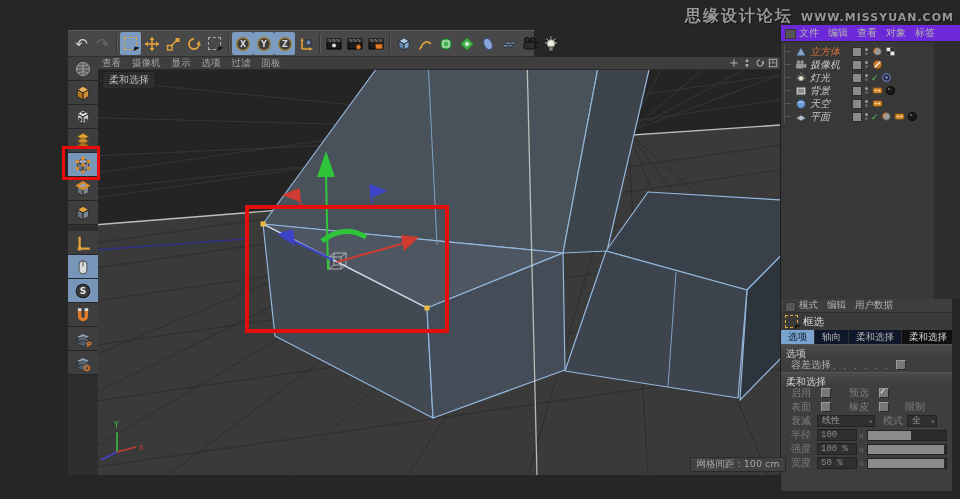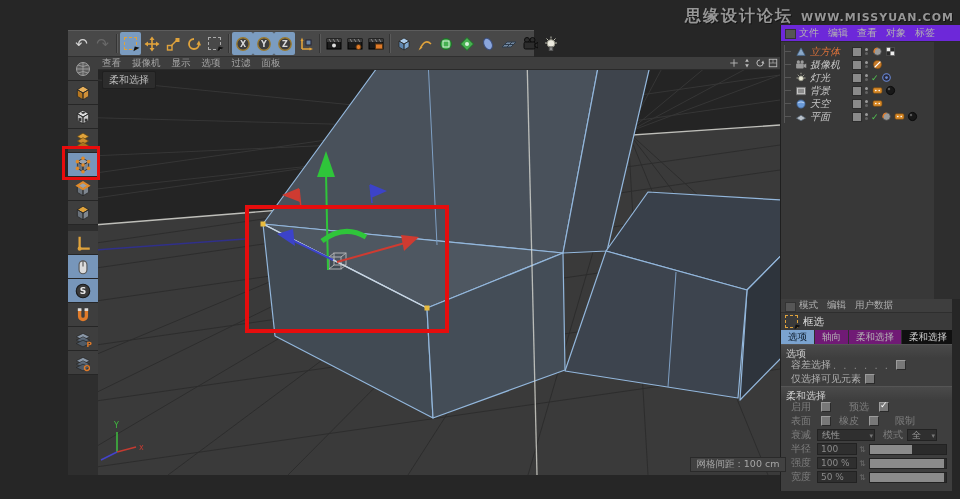--- a/index.html
+++ b/index.html
@@ -60,26 +60,26 @@
 .tag svg{width:11px;height:11px;display:block;}
 
 
 .am{position:absolute;left:780px;top:299px;width:172px;height:192px;background:#3e3e3e;border-left:1px solid #1f1f1f;box-sizing:border-box;overflow:hidden;}
 .am-menu{position:relative;height:13px;background:#3e3e3e;border-bottom:1px solid #2e2e2e;display:flex;align-items:center;font-size:9.5px;color:#b2b2b2;padding-left:18px;gap:9px;}
 .am-menu .grip{top:3px;}
 .am-tool{height:17px;display:flex;align-items:center;font-size:10.5px;color:#dedede;padding-left:4px;gap:5px;background:#3a3a3a;}
 .selicon{width:11px;height:11px;border:1px dashed #e0a33c;position:relative;display:inline-block;}
 .selicon::after{content:'';position:absolute;right:-3px;bottom:-3px;width:0;height:0;border-left:5px solid #111;border-bottom:5px solid transparent;transform:rotate(15deg);}
 .am-tabs{height:14px;display:flex;background:#333;}
-.am-tab{padding:1px 7px 0;font-size:9.5px;color:#b5b5b5;background:#701a75;border-right:1px solid #2e2e2e;white-space:nowrap;}
+.am-tab{padding:1px 7px 0;font-size:9.5px;color:#b5b5b5;background:#0f172a;border-right:1px solid #2e2e2e;white-space:nowrap;}
 .am-tab.blue{background:#7ba3cf;color:#0a1726;}
 .am-tab.dark{background:#101010;color:#d5d5d5;}
 .sec-title{height:14px;font-size:10px;color:#cfcfcf;padding:2px 0 0 5px;background:linear-gradient(#4a4a4a,#3e3e3e);border-top:1px solid #555;box-sizing:border-box;}
 .am-row{height:14px;display:flex;align-items:center;font-size:10px;color:#b0b0b0;padding-left:10px;}
-.am-row.dim{color:#7e7e7e;}
+.am-row.dim{color:#7e7e7e;font-family:Liberation Mono, monospace;}
 .leader{color:#8a8a8a;letter-spacing:2px;margin:0 2px;}
 .cb{width:10px;height:10px;background:#787878;border:1px solid #2a2a2a;border-top-color:#9c9c9c;border-left-color:#9c9c9c;margin:0 4px;position:relative;box-sizing:border-box;flex:0 0 auto;}
 .cb.on::after{content:'✓';color:#fff;font-size:9px;position:absolute;top:-3px;left:0px;}
 .dd{background:#2f2f2f;border:1px solid #222;color:#9a9a9a;font-size:9px;height:12px;line-height:11px;padding:0 11px 0 4px;position:relative;box-sizing:border-box;}
 .dd::after{content:'▾';position:absolute;right:1px;top:1px;font-size:7px;color:#777;}
 .dd.mode{width:30px;overflow:hidden;padding-right:12px;}
 .val{background:#2f2f2f;border:1px solid #222;color:#8a8a8a;font-size:9px;height:12px;line-height:11px;padding:0 3px;width:40px;box-sizing:border-box;flex:0 0 auto;}
 .spin{color:#6a6a6a;font-size:8px;margin:0 2px;flex:0 0 auto;}
 .slider{flex:1;height:9px;background:#2b2b2b;border:1px solid #222;margin:0 5px 0 1px;}
 .slider i{display:block;height:100%;background:#8b8b8b;}
@@ -738,36 +738,32 @@
         <span class="am-tab">柔和选择</span>
         <span class="am-tab dark">柔和选择</span>
       </div>
 
     <div class="sec-title">选项</div>
     <div class="am-row">
       <span>容差选择</span>
       <span class="leader">. . . . . .</span>
       <span class="cb"></span>
     </div>
-    <div class="am-row">
-      <span>仅选择可见元素</span>
-      <span class="cb"></span>
-    </div>
 
     <div class="sec-title">柔和选择</div>
     <div class="am-row dim">
       <span class="am-lbl">启用</span>
       <span class="cb"></span>
       <span class="am-lbl" style="margin-left:14px">预选</span>
       <span class="cb on"></span>
     </div>
     <div class="am-row dim">
       <span class="am-lbl">表面</span>
       <span class="cb"></span>
-      <span class="am-lbl" style="margin-left:4px">橡皮</span>
+      <span class="am-lbl" style="margin-left:14px">橡皮</span>
       <span class="cb"></span>
       <span style="margin-left:12px">限制</span>
     </div>
     <div class="am-row dim">
       <span class="am-lbl">衰减</span>
       <span class="dd" style="width:58px">线性</span>
       <span style="margin-left:8px">模式</span>
       <span class="dd mode" style="margin-left:4px">全部</span>
     </div>
     <div class="am-row dim">

